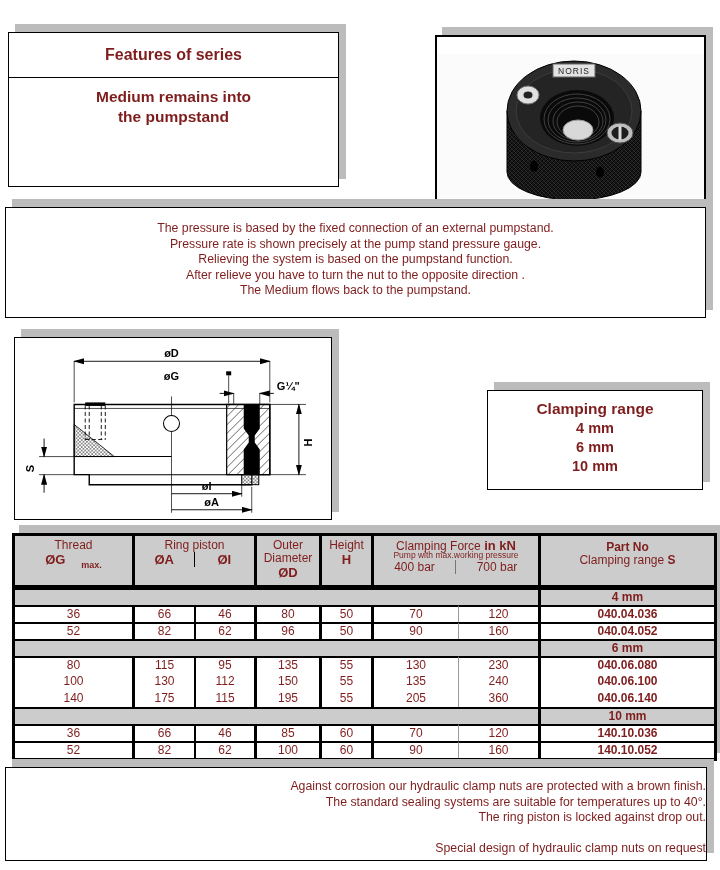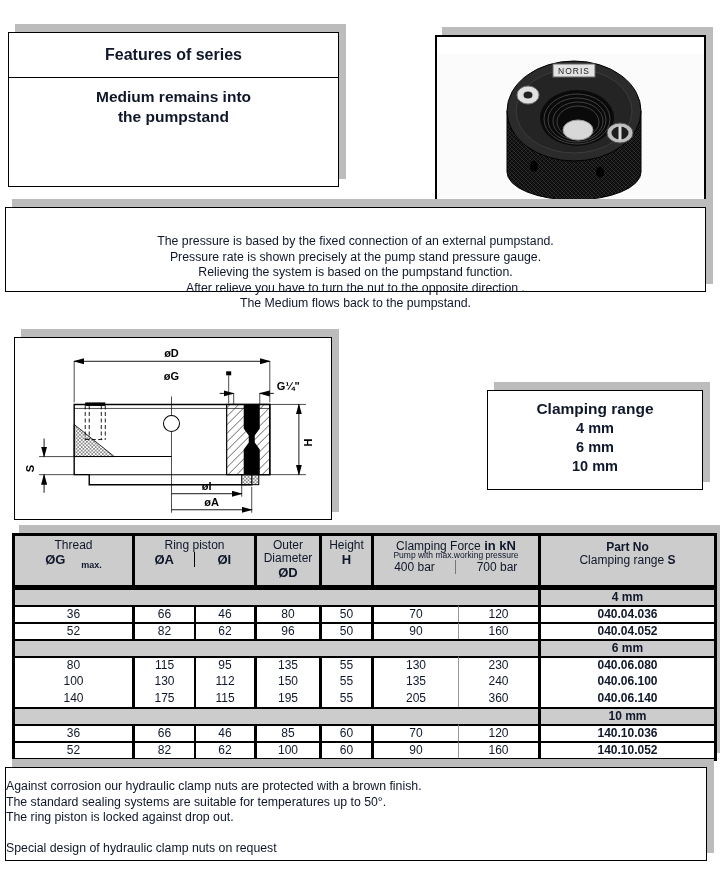--- a/index.html
+++ b/index.html
@@ -1,32 +1,32 @@
 <!DOCTYPE html>
 <html><head>
 <meta charset="utf-8">
 <style>
   html,body{margin:0;padding:0;background:#fff;}
   #page{position:relative;width:720px;height:870px;background:#fff;overflow:hidden;
-        font-family:"Liberation Sans","DejaVu Sans",sans-serif;color:#0f172a;}
+        font-family:"Liberation Sans","DejaVu Sans",sans-serif;color:#7f1d1d;}
   .box{position:absolute;background:#fff;border:1.5px solid #000;box-shadow:7px -8px 0 #bcbcbc;box-sizing:border-box;}
 
   
   #features{left:8px;top:32px;width:331px;height:155px;text-align:center;}
   .fb-title{height:44px;line-height:44px;font-size:16px;font-weight:bold;border-bottom:1.5px solid #000;}
   .fb-para{font-size:15.5px;font-weight:bold;line-height:20px;white-space:pre-line;margin-top:9px;}
 
   
   #photo{left:435px;top:35px;width:271px;height:187px;border-width:2px;}
   #photo svg{display:block;width:100%;height:100%;}
 
   
-  #desc{left:5px;top:207px;width:701px;height:85px;text-align:center;padding-top:26px;}
+  #desc{left:5px;top:207px;width:701px;height:111px;text-align:center;padding-top:13px;}
   .tline{font-size:12.3px;line-height:15.5px;}
-  #footer{left:5px;top:767px;width:702px;height:94px;text-align:left;padding-top:11px;}
+  #footer{left:5px;top:767px;width:702px;height:94px;text-align:right;padding-top:11px;}
   .gap{height:15px;}
 
   
   #drawing{left:14px;top:337px;width:318px;height:183px;}
   #drawing svg{display:block;width:100%;height:100%;}
   .dimtxt{font-size:11px;font-weight:bold;font-family:"Liberation Sans","DejaVu Sans",sans-serif;}
 
   
   #clampbox{left:487px;top:390px;width:216px;height:100px;text-align:center;padding-top:8px;}
   .cb-title{font-size:15.5px;font-weight:bold;line-height:20px;}
@@ -287,19 +287,19 @@
       <div class="cell c2">62</div>
       <div class="cell c3">100</div>
       <div class="cell c4">60</div>
       <div class="cell c5">90</div>
       <div class="cell c6">160</div>
       <div class="cell c7 bold">140.10.052</div>
     </div>
 
   <div class="box" id="footer">
     <div class="tline">Against corrosion our hydraulic clamp nuts are protected with a brown finish.</div>
-    <div class="tline">The standard sealing systems are suitable for temperatures up to 50°.</div>
+    <div class="tline">The standard sealing systems are suitable for temperatures up to 40°.</div>
     <div class="tline">The ring piston is locked against drop out.</div>
     <div class="gap"></div>
     <div class="tline">Special design of hydraulic clamp nuts on request</div>
   </div>
 
 </div>
 
 </body></html>

